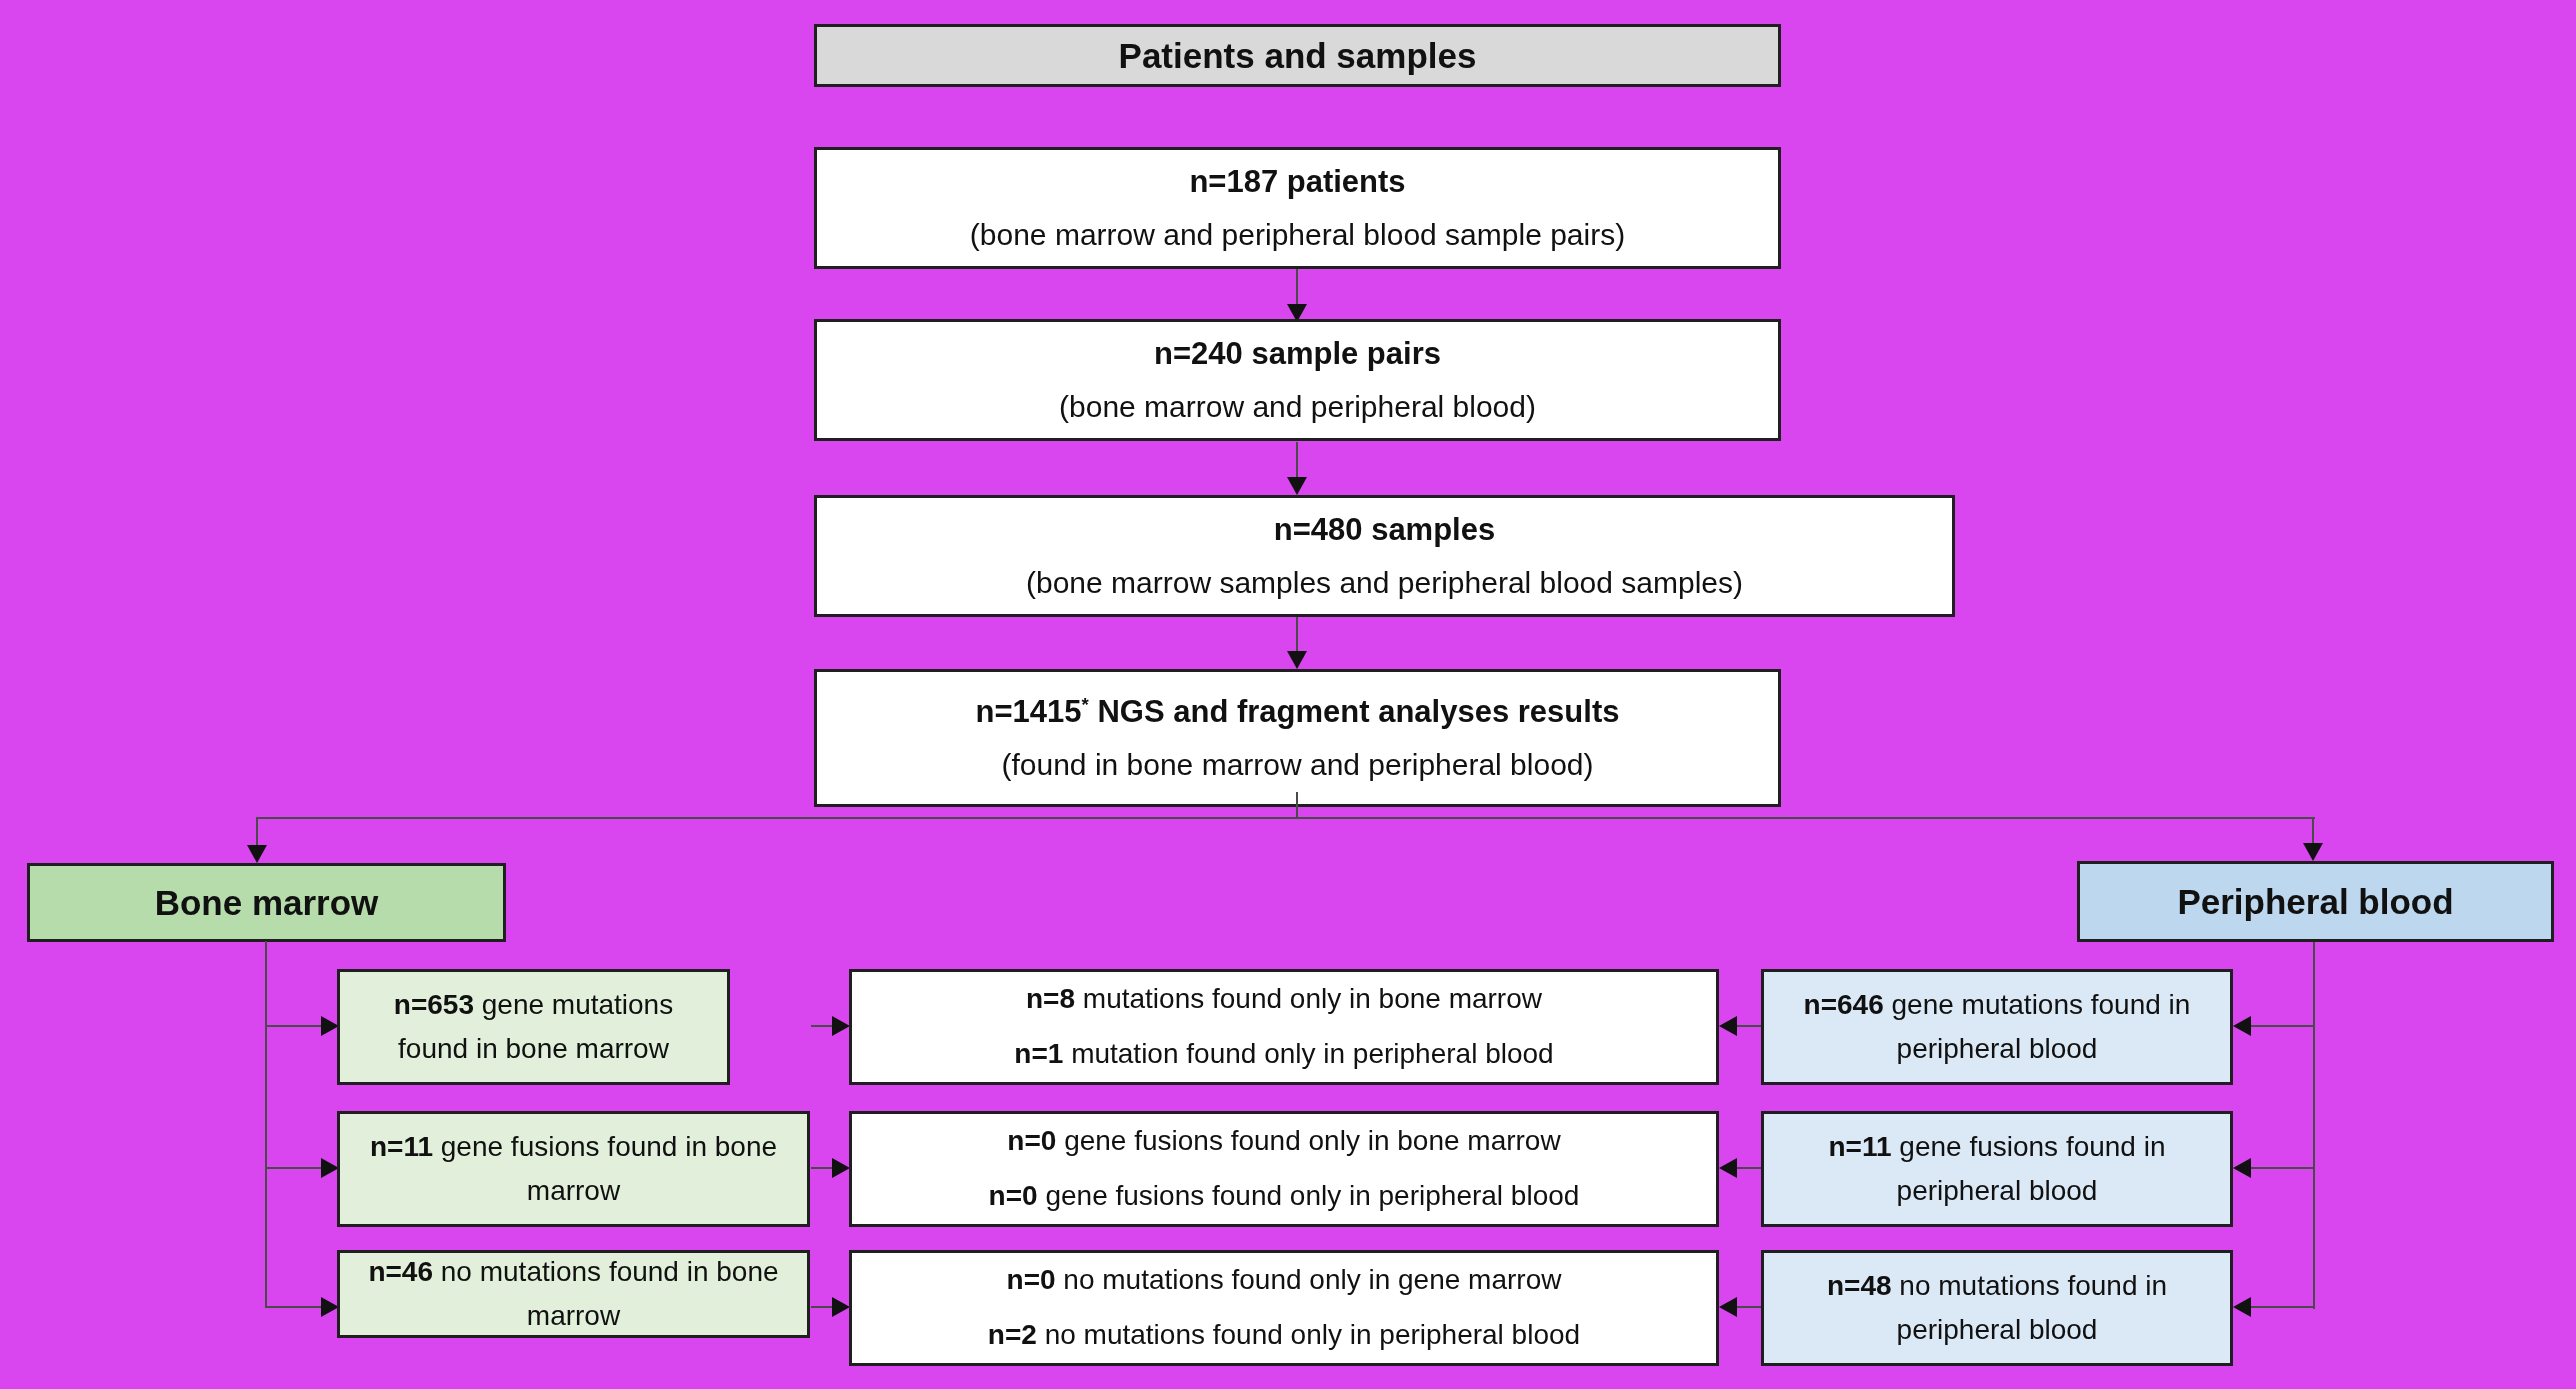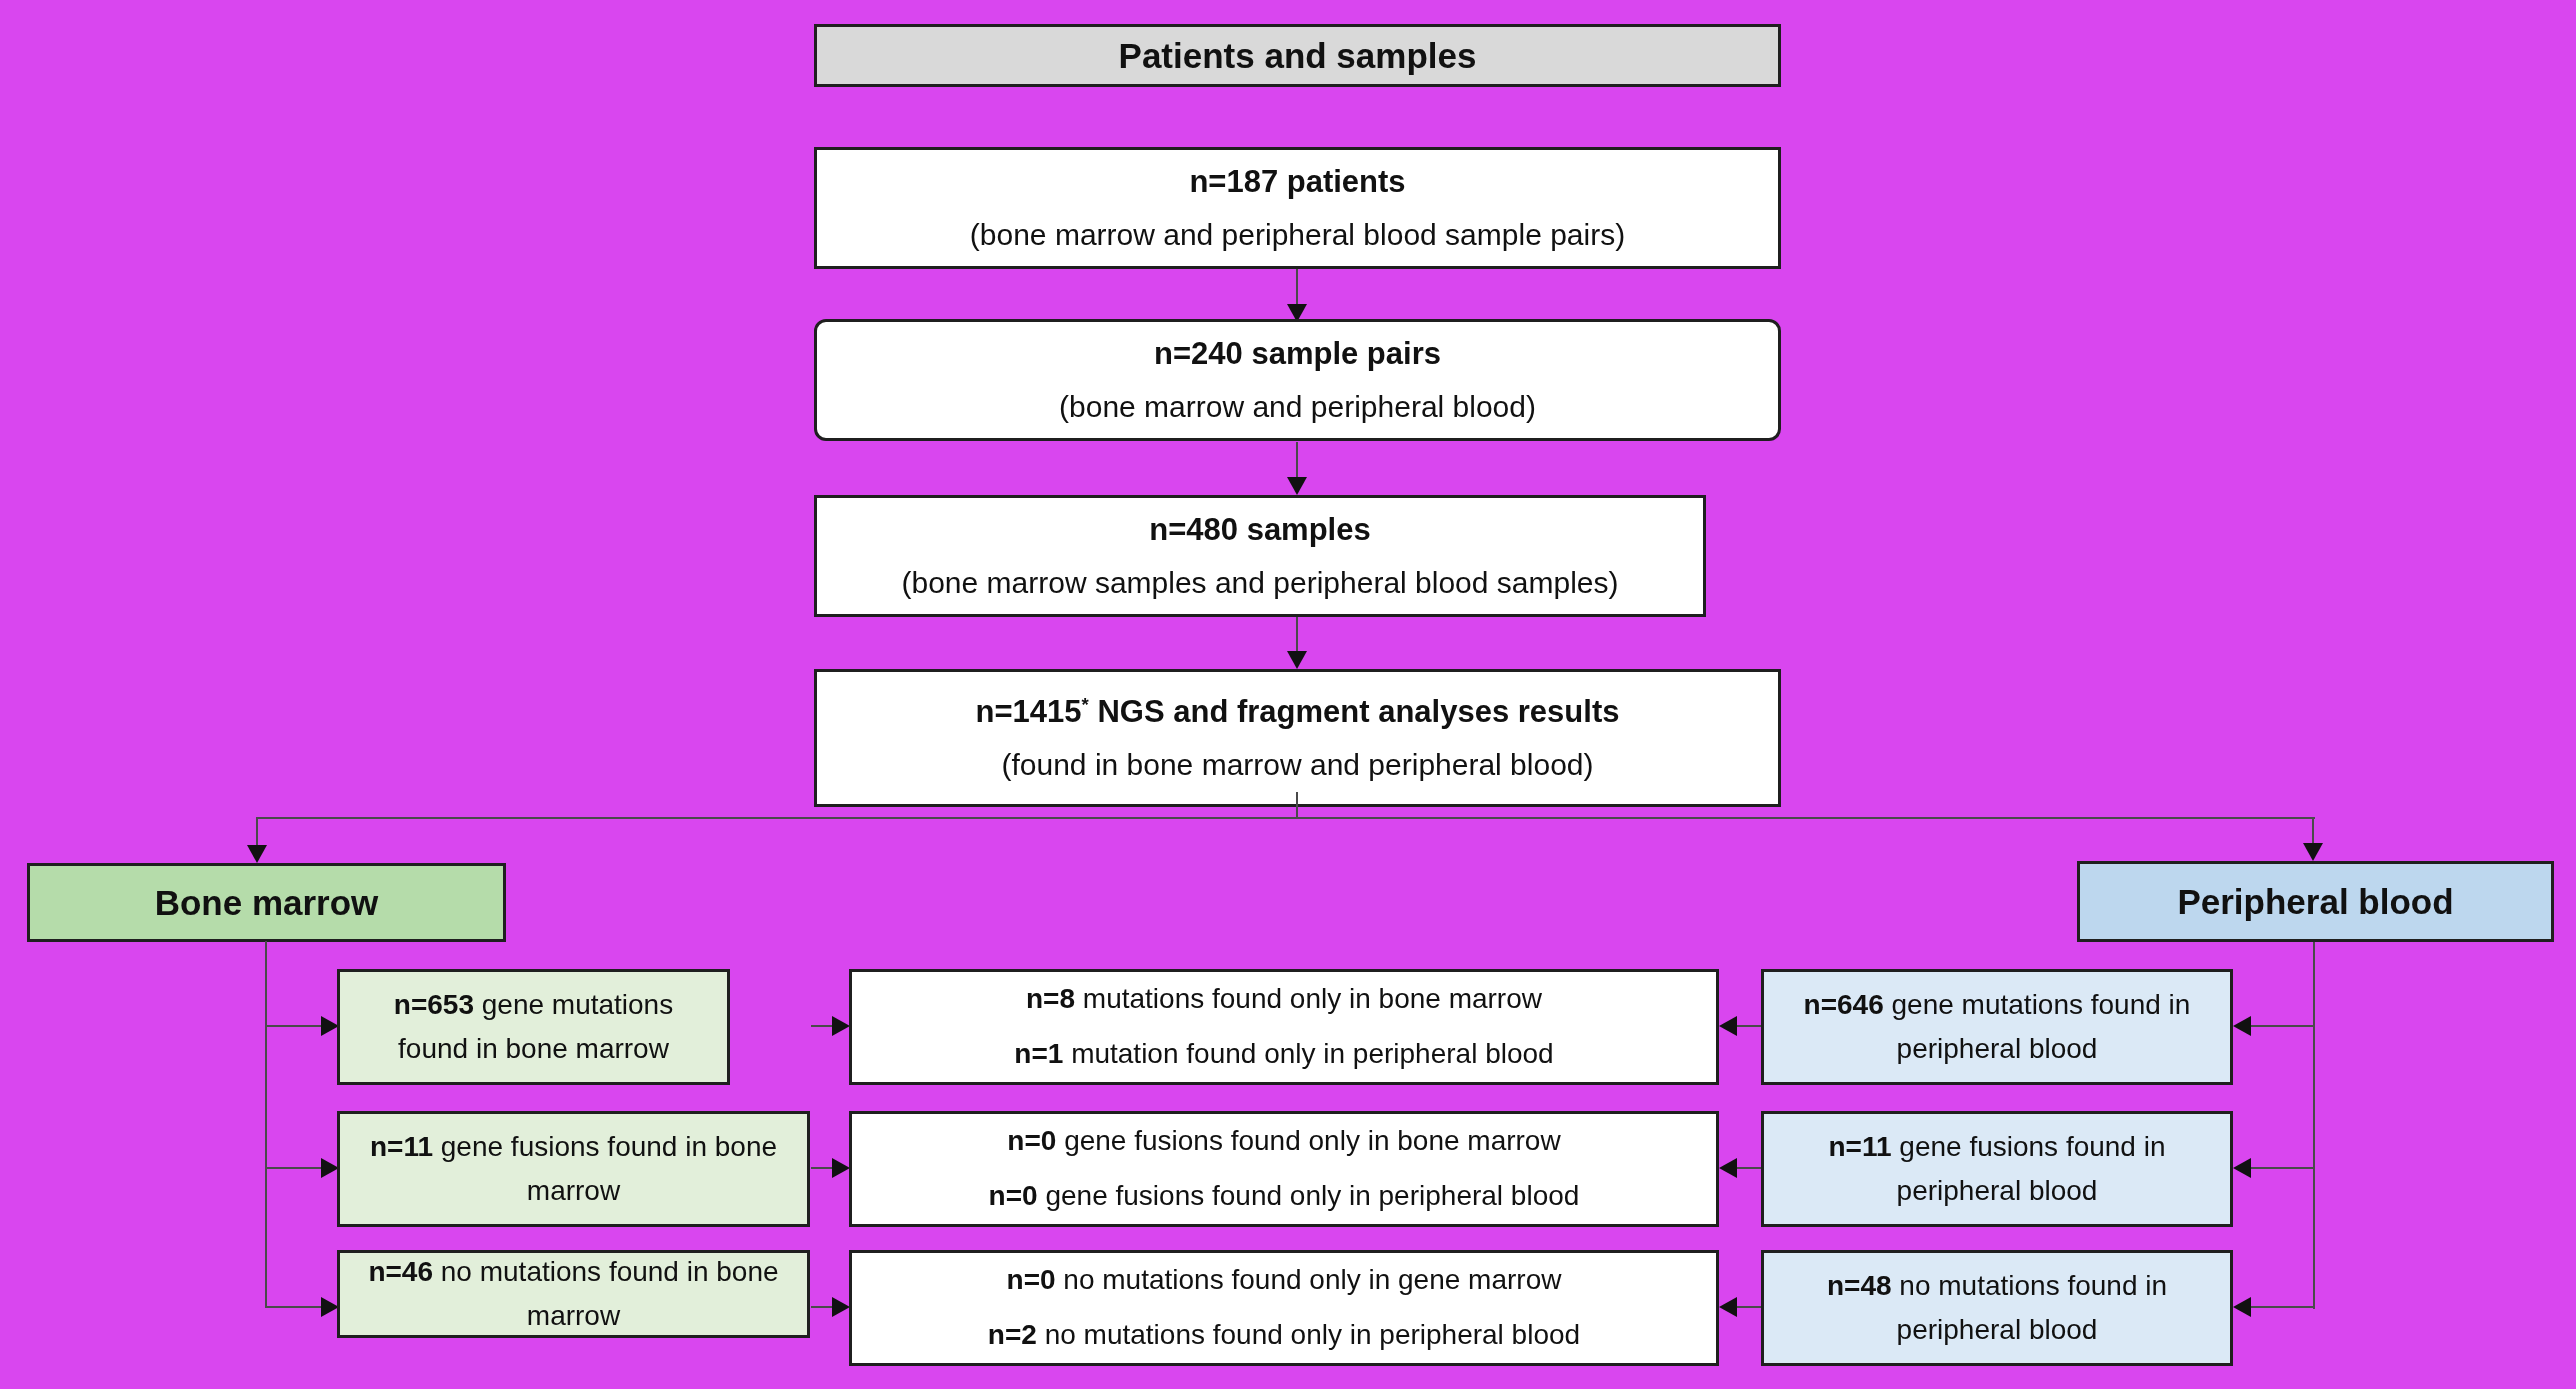--- a/index.html
+++ b/index.html
@@ -73,29 +73,29 @@
   </div>
 
   <div class="box flowbox" style="left:814px; top:147px; width:967px; height:122px;">
     <div class="l1">n=187 patients</div>
     <div class="l2">(bone marrow and peripheral blood sample pairs)</div>
   </div>
 
   <div class="vline" style="left:1296px; top:269px; width:2.4px; height:37px;"></div>
   <div class="arr-down" style="left:1287px; top:304px;"></div>
 
-  <div class="box flowbox" style="left:814px; top:319px; width:967px; height:122px;border-radius:12px;">
+  <div class="box flowbox" style="left:814px; top:319px; width:967px; height:122px;">
     <div class="l1">n=240 sample pairs</div>
     <div class="l2">(bone marrow and peripheral blood)</div>
   </div>
 
   <div class="vline" style="left:1296px; top:442px; width:2.4px; height:37px;"></div>
   <div class="arr-down" style="left:1287px; top:477px;"></div>
 
-  <div class="box flowbox" style="left:814px; top:495px; width:892px; height:122px;">
+  <div class="box flowbox" style="left:814px; top:495px; width:1141px; height:122px;">
     <div class="l1">n=480 samples</div>
     <div class="l2">(bone marrow samples and peripheral blood samples)</div>
   </div>
 
   <div class="vline" style="left:1296px; top:617px; width:2.4px; height:35px;"></div>
   <div class="arr-down" style="left:1287px; top:651px;"></div>
 
   <div class="box flowbox" style="left:814px; top:669px; width:967px; height:138px;">
     <div class="l1"><span>n=1415</span><sup>*</sup> <span>NGS and fragment analyses results</span></div>
     <div class="l2">(found in bone marrow and peripheral blood)</div>

